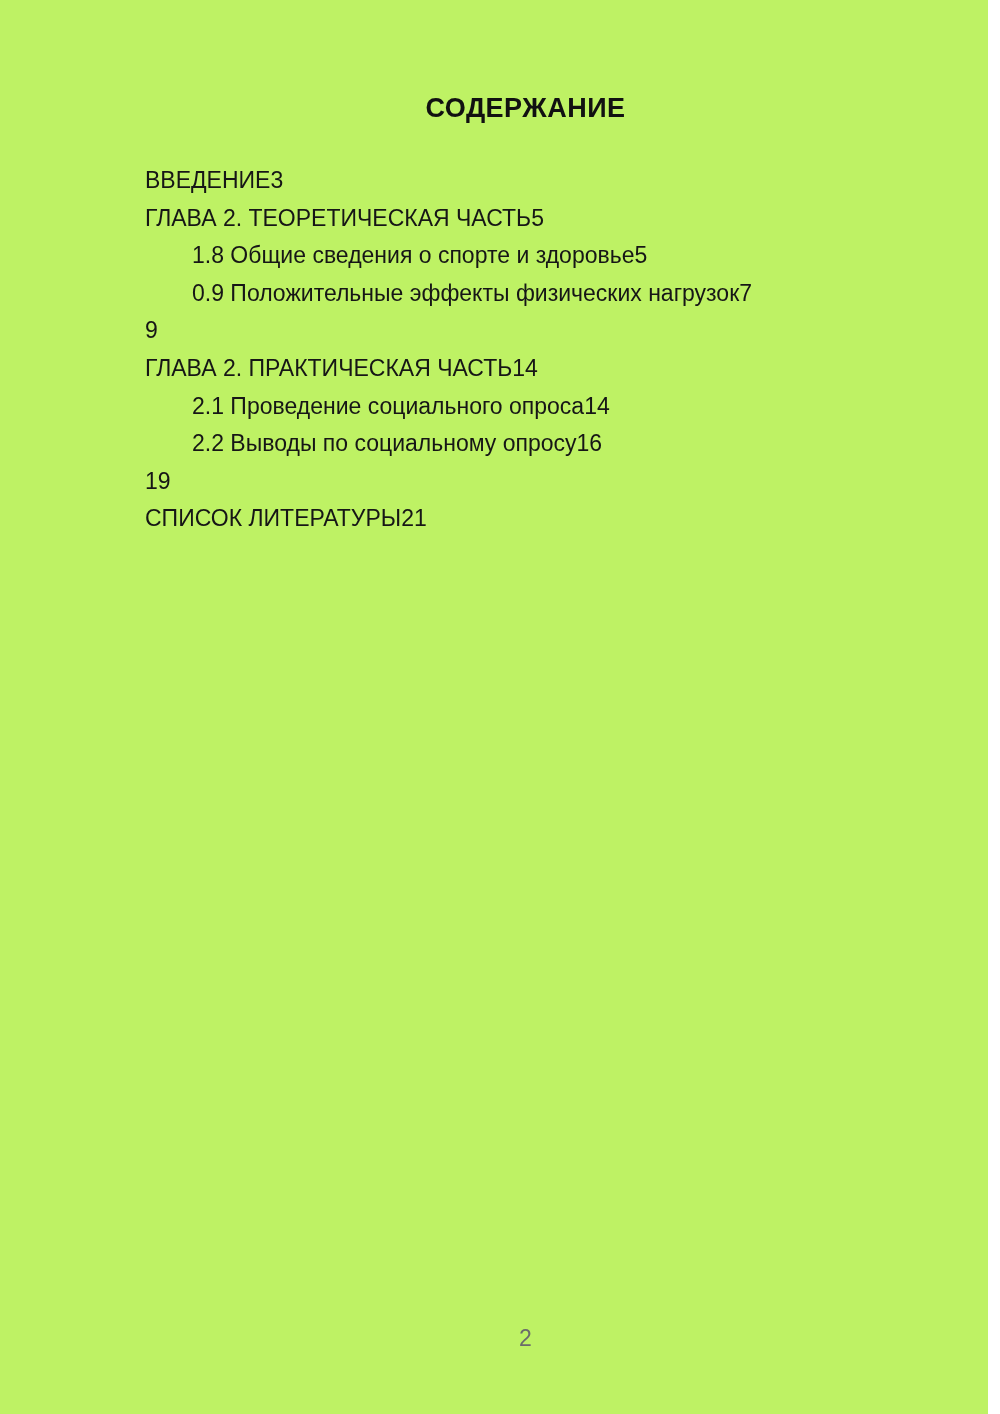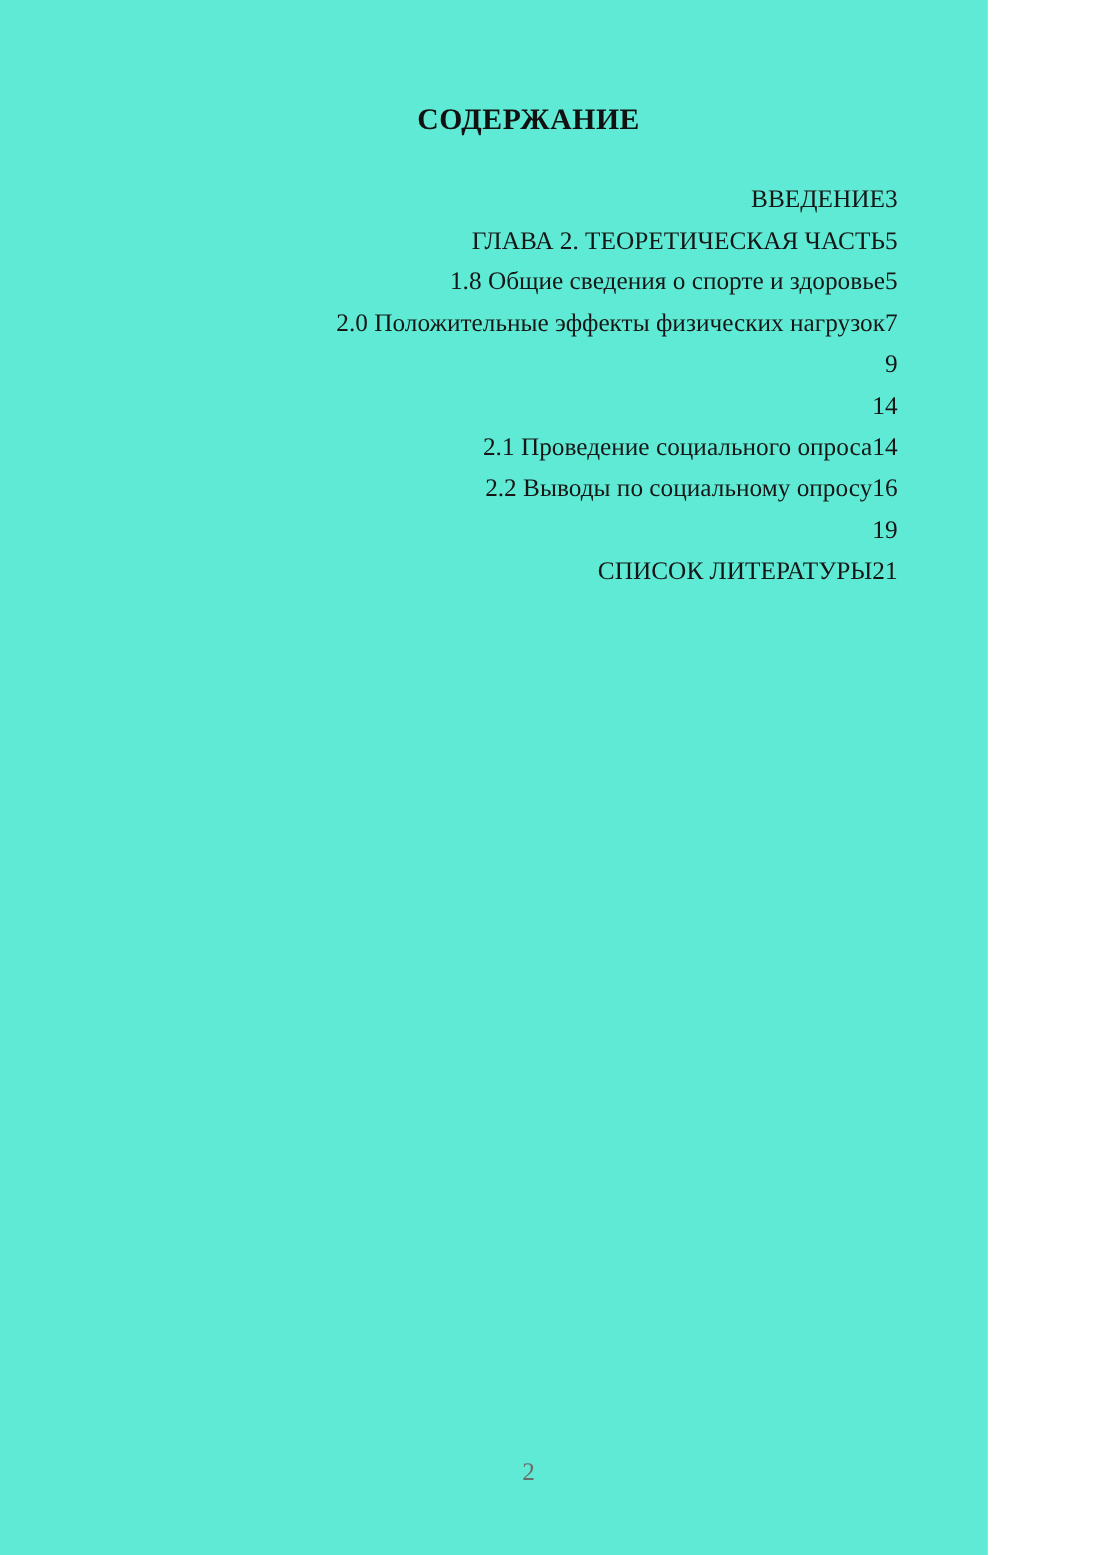--- a/index.html
+++ b/index.html
@@ -2,24 +2,24 @@
 <html lang="ru"><head>
 <meta charset="utf-8">
 <style>
   html, body {
     margin: 0;
     padding: 0;
     background: #ffffff;
   }
   .page {
     position: relative;
-    width: 898px;
+    width: 988px;
     height: 1414px;
-    background: #5eead4;
-    font-family: Liberation Serif, serif;
+    background: #bef264;
+    font-family: Liberation Sans, sans-serif;
     color: #161616;
     overflow: hidden;
   }
   .doc-title {
     position: absolute;
     top: 93px;
     left: 145px;
     right: 82px;
     text-align: center;
     font-size: 27px;
@@ -28,21 +28,21 @@
     color: #111111;
   }
   .toc {
     position: absolute;
     top: 162px;
     left: 145px;
     right: 82px;
   }
   .toc-row {
     display: flex;
-    justify-content: flex-end;
+    justify-content: flex-start;
     align-items: baseline;
     line-height: 37.6px;
     font-size: 23px;
   }
   .toc-row .toc-label {
     white-space: nowrap;
   }
   .toc-row.level-1 .toc-label {
     padding-left: 47px;
   }
@@ -75,27 +75,28 @@
       </div>
       <div class="toc-row level-0">
         <span class="toc-label">ГЛАВА 2. ТЕОРЕТИЧЕСКАЯ ЧАСТЬ</span>
         <span class="toc-page">5</span>
       </div>
       <div class="toc-row level-1">
         <span class="toc-label">1.8 Общие сведения о спорте и здоровье</span>
         <span class="toc-page">5</span>
       </div>
       <div class="toc-row level-1">
-        <span class="toc-label">2.0 Положительные эффекты физических нагрузок</span>
+        <span class="toc-label">0.9 Положительные эффекты физических нагрузок</span>
         <span class="toc-page">7</span>
       </div>
       <div class="toc-row level-1">
         <span class="toc-page">9</span>
       </div>
       <div class="toc-row level-0">
+        <span class="toc-label">ГЛАВА 2. ПРАКТИЧЕСКАЯ ЧАСТЬ</span>
         <span class="toc-page">14</span>
       </div>
       <div class="toc-row level-1">
         <span class="toc-label">2.1 Проведение социального опроса</span>
         <span class="toc-page">14</span>
       </div>
       <div class="toc-row level-1">
         <span class="toc-label">2.2 Выводы по социальному опросу</span>
         <span class="toc-page">16</span>
       </div>

